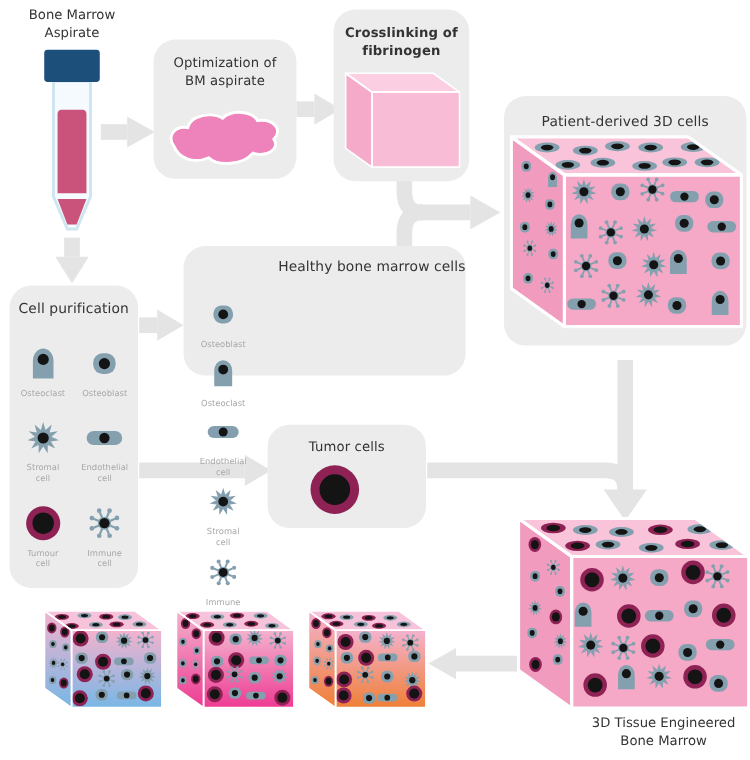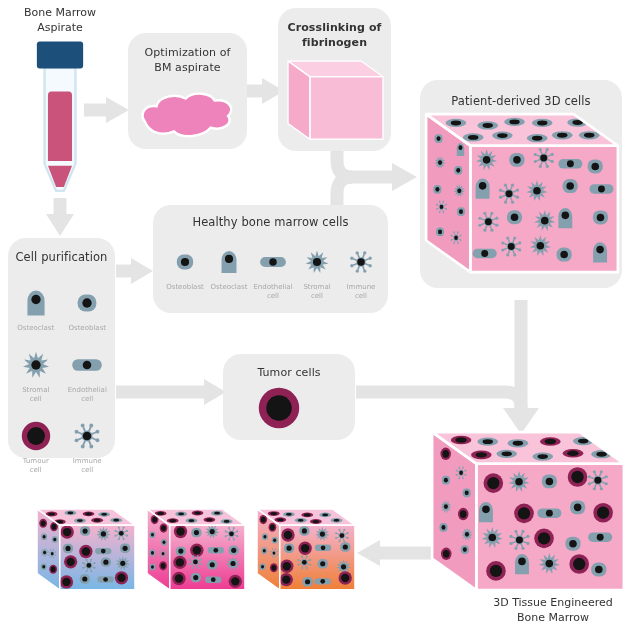--- a/index.html
+++ b/index.html
@@ -4,21 +4,21 @@
 <style>
   html,body{margin:0;padding:0;background:#fff;}
   .canvas{position:relative;width:625px;height:633px;background:#fff;overflow:hidden;
           font-family:"DejaVu Sans","Liberation Sans",sans-serif;}
   #connectors{position:absolute;left:0;top:0;z-index:0;}
   .gbox{position:absolute;background:#ececec;border-radius:18px;z-index:1;}
   .box-title{position:absolute;left:0;right:0;text-align:center;color:#333;
              font-size:11px;font-weight:500;letter-spacing:.1px;white-space:pre-line;line-height:1.35;}
   .outlabel{position:absolute;text-align:center;color:#333;font-size:11px;font-weight:500;
             white-space:pre-line;line-height:1.35;z-index:3;}
-  .cell-list{position:absolute;z-index:2;}
+  .cell-list{position:absolute;z-index:2;flex-direction:column;}
   .list-flex{display:flex;justify-content:space-between;align-items:flex-start;}
   .list-grid{display:grid;grid-template-columns:1fr 1fr;row-gap:13px;justify-items:center;}
   .cell-item{display:flex;flex-direction:column;align-items:center;width:46px;}
   .cell-icon{display:block;}
   .cell-label{font-size:7px;color:#a8a8a8;text-align:center;white-space:pre-line;line-height:1.3;margin-top:2px;}
   .abs{position:absolute;z-index:2;}
   svg{display:block;}
 </style>
 </head>
 <body>
@@ -455,21 +455,21 @@
           </g>
         </g>
       </g>
       <g fill="none" stroke="#ffffff" stroke-width="2.5" stroke-linejoin="round">
         <polygon points="44,32 184,32 142,2 2,2"></polygon>
         <polygon points="44,32 2,2 2,122 44,152"></polygon>
         <polygon points="44,32 184,32 184,152 44,152"></polygon>
       </g>
     </svg>
 
-  <div class="gbox" style="left:8px;top:238px;width:107px;height:220px;">
+  <div class="gbox" style="left:8px;top:238px;width:107px;height:252px;">
     <div class="box-title" style="top:12px;font-size:11.5px;">Cell purification</div>
   </div>
   <div class="cell-list list-grid" style="left:10px;top:284px;width:103px;">
       <div class="cell-item">
         <svg class="cell-icon" width="44" height="38" viewBox="-22 -19 44 38">
           <g transform="scale(0.78)">
             <path d="M-11,16 L-11,-3 A11,13 0 0 1 11,-3 L11,16 Z" fill="#84a0af"></path>
             <circle cy="-4.5" r="6" fill="#141414"></circle>
           </g>
         </svg>
@@ -536,21 +536,21 @@
             <circle r="7" fill="#84a0af"></circle>
             <circle r="5.5" fill="#141414"></circle>
           </g>
         </svg>
         <div class="cell-label">Immune
 cell</div>
       </div>
     </div>
 
   <div class="gbox" style="left:153px;top:205px;width:235px;height:108px;">
-    <div class="box-title" style="top:10px;font-size:11.5px;">Healthy bone marrow cells</div>
+    <div class="box-title" style="top:10px;font-size:11.5px;text-align:right;">Healthy bone marrow cells</div>
   </div>
   <div class="cell-list list-flex" style="left:163px;top:243px;width:215px;">
       <div class="cell-item">
         <svg class="cell-icon" width="44" height="38" viewBox="-22 -19 44 38">
           <g transform="scale(0.68)">
             <rect x="-12" y="-11" width="24" height="22" rx="10" fill="#84a0af"></rect>
             <circle r="6" fill="#141414"></circle>
           </g>
         </svg>
         <div class="cell-label">Osteoblast</div>

